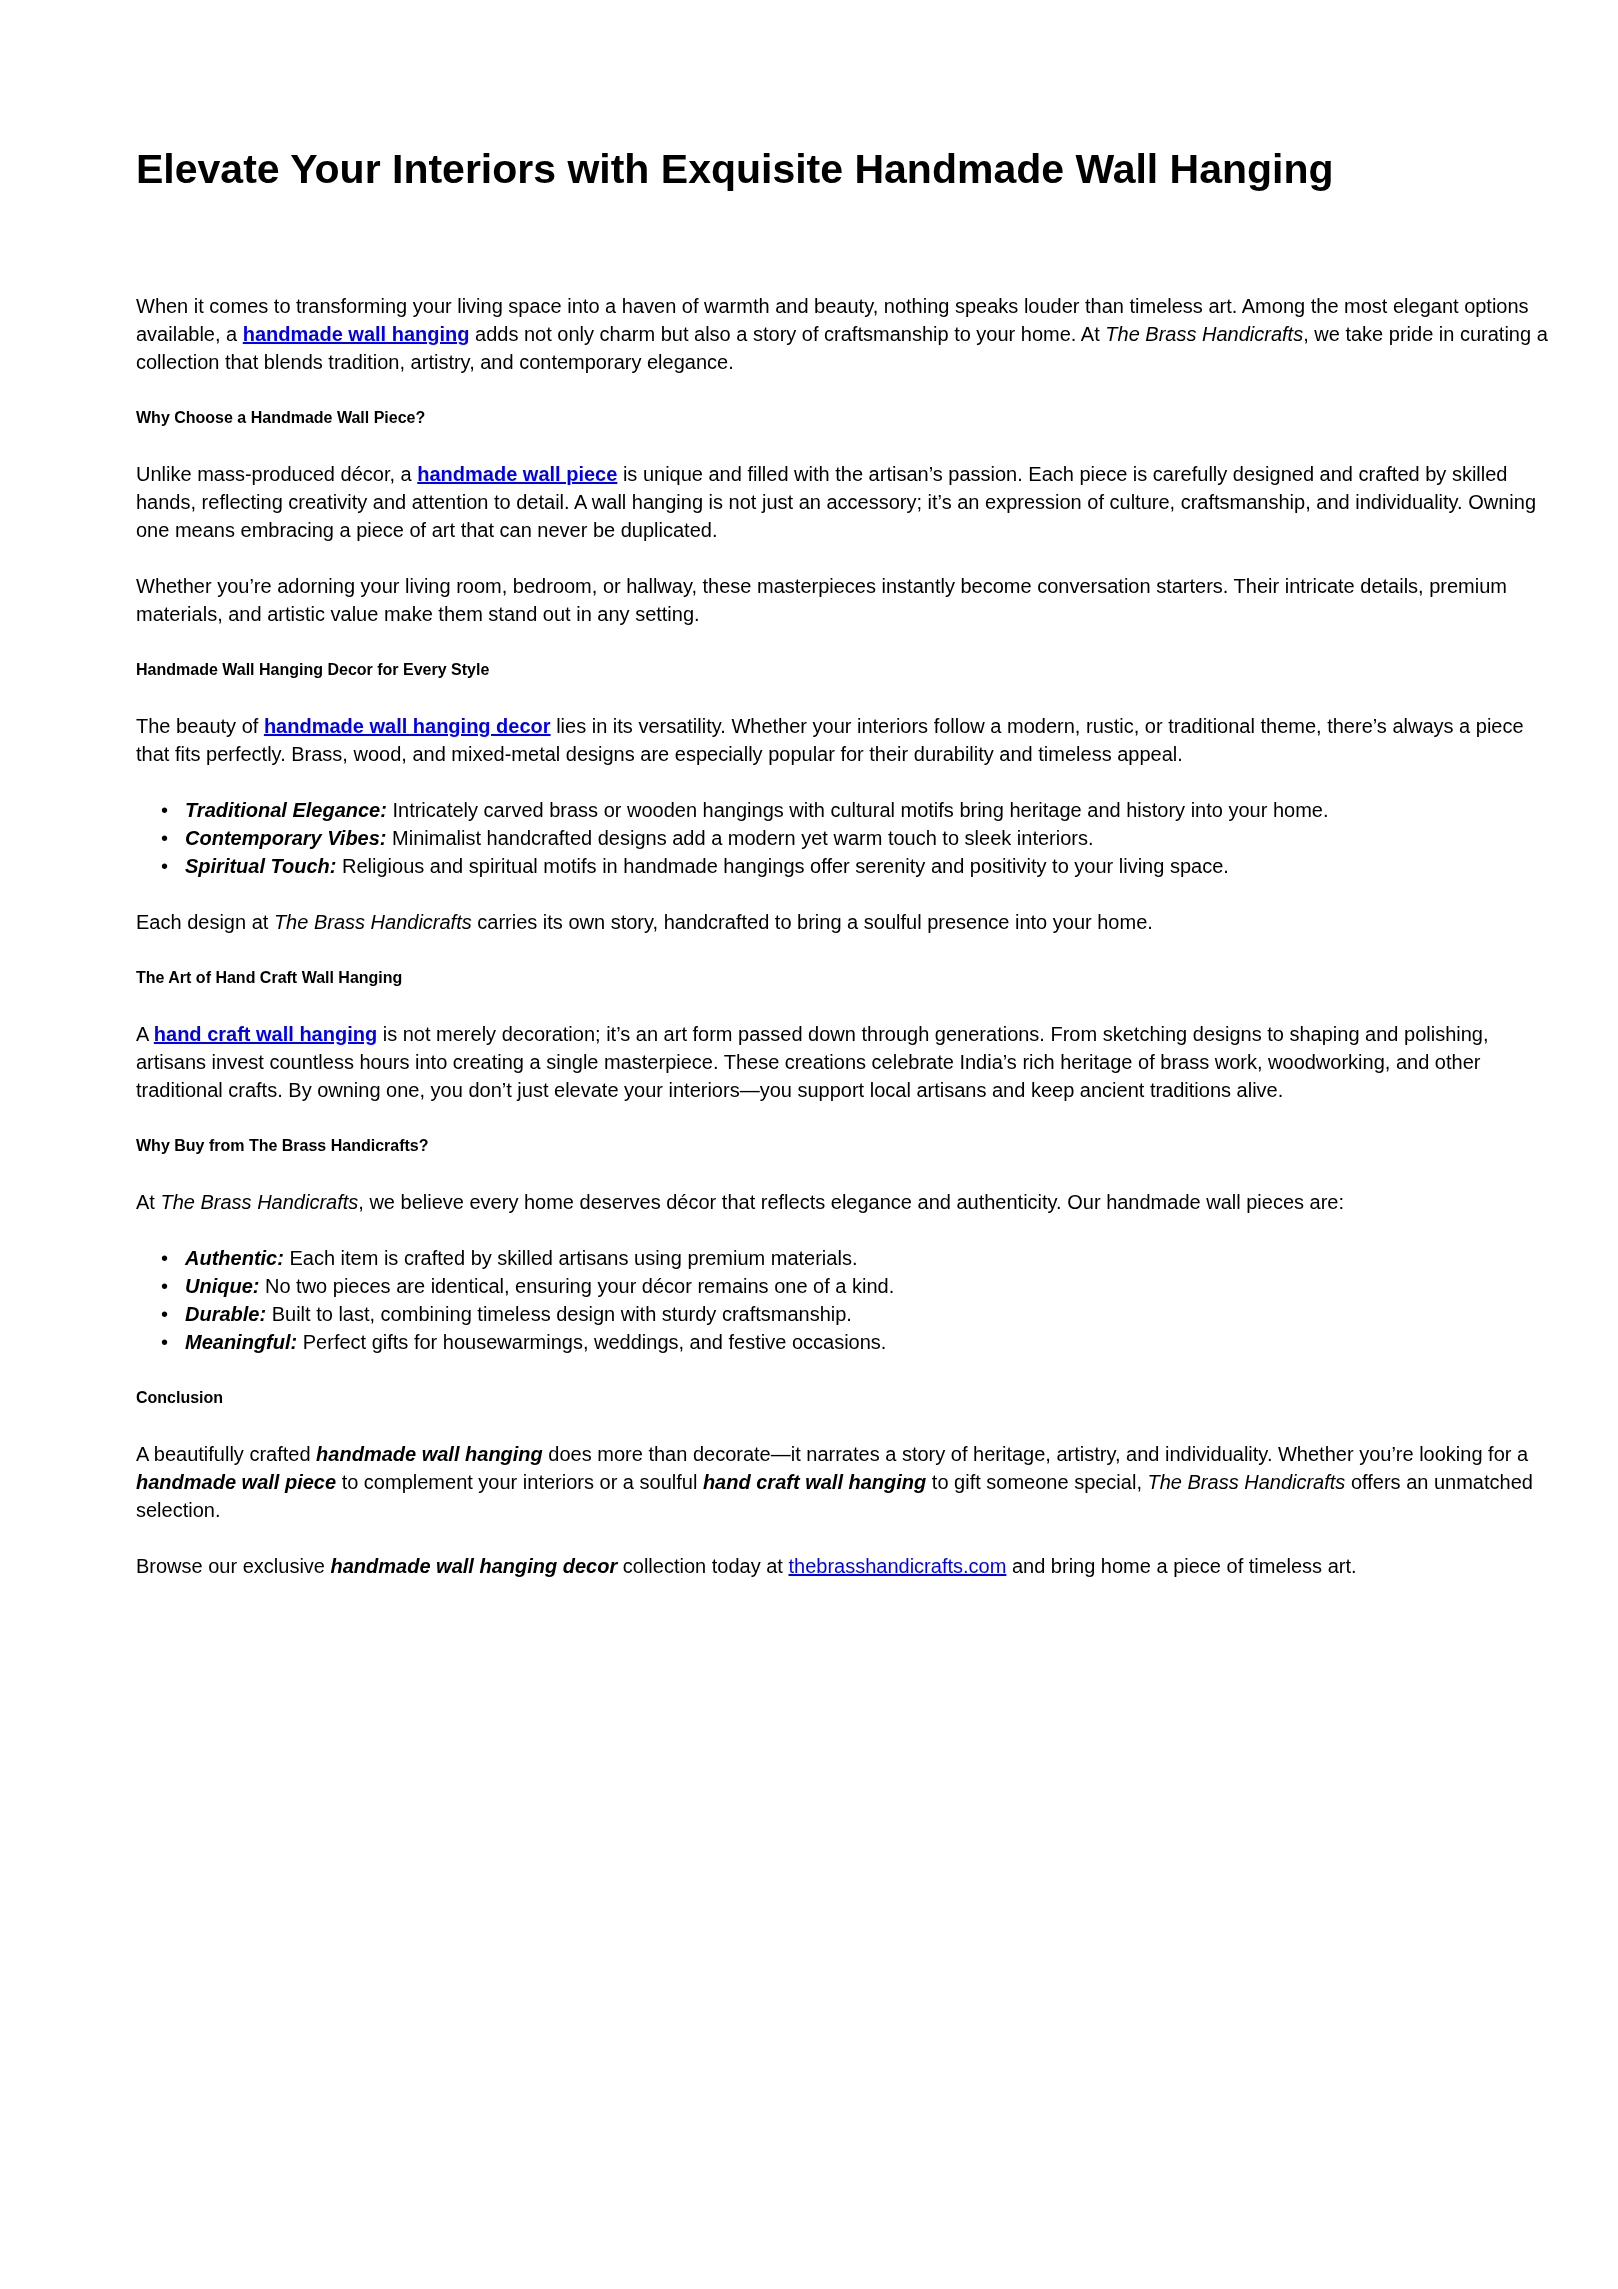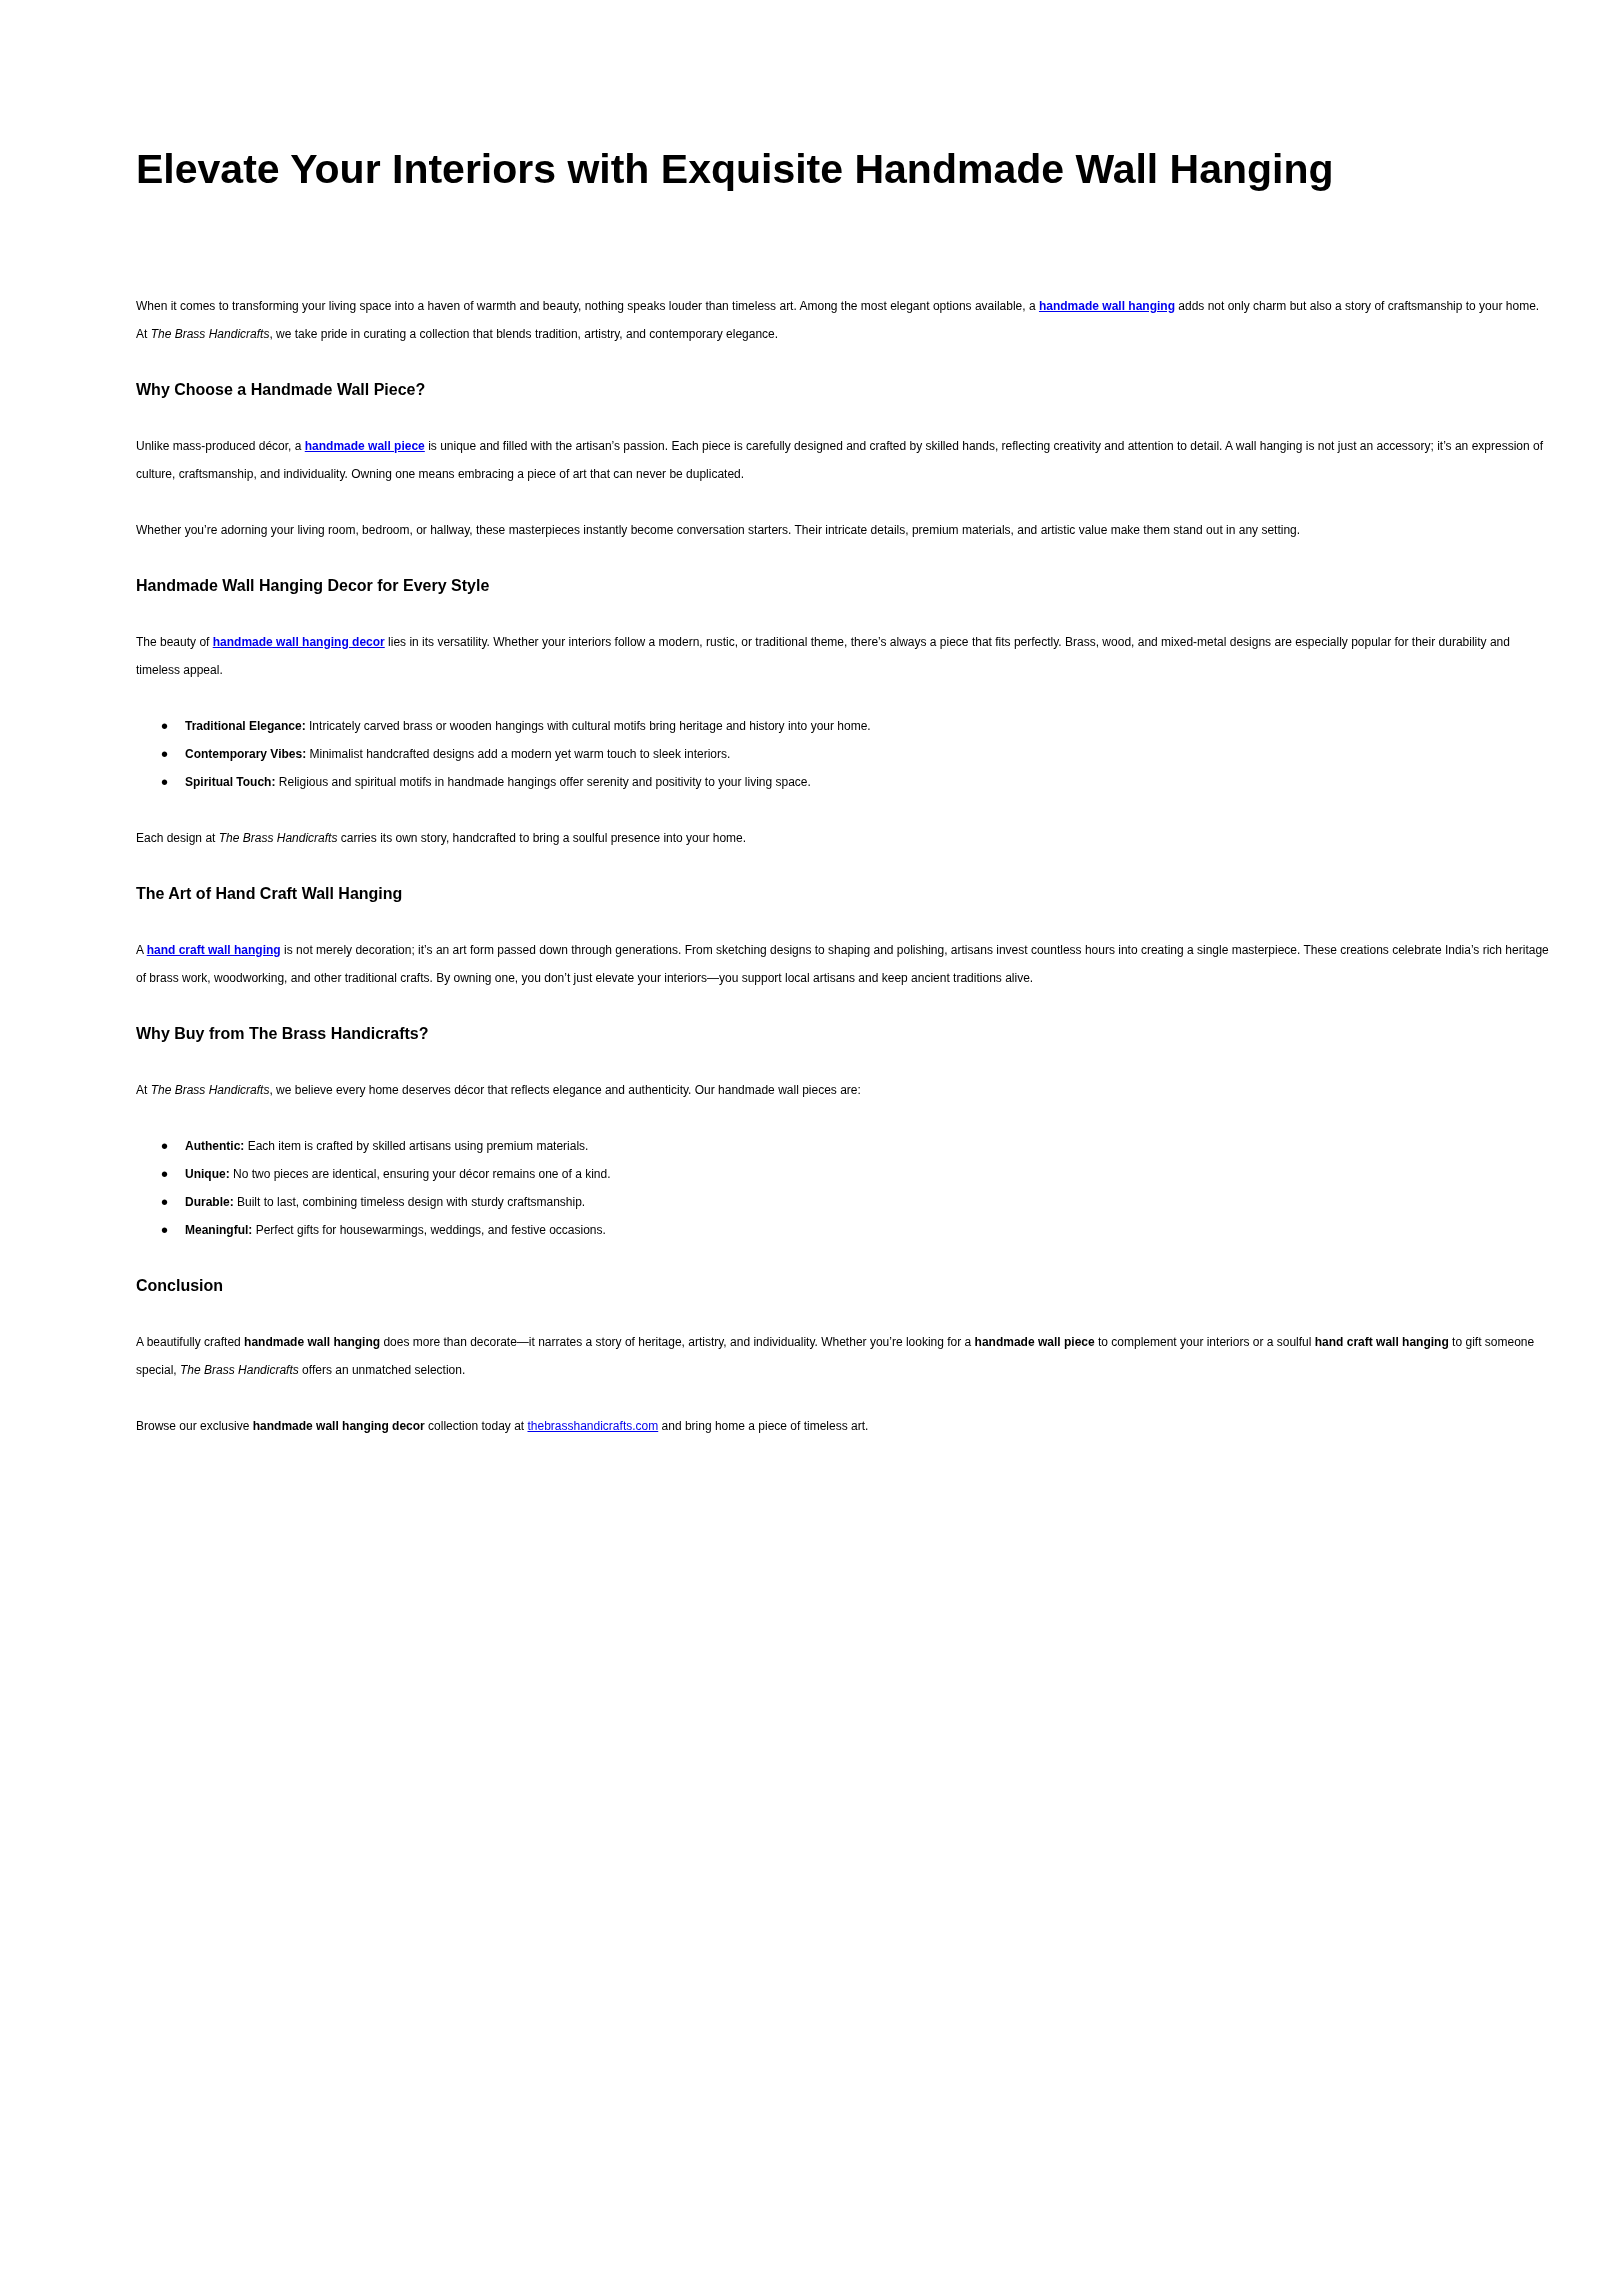--- a/index.html
+++ b/index.html
@@ -24,21 +24,21 @@
   .doc-title {
     margin: 0 0 90px 0;
     font-size: 41px;
     line-height: 66px;
     font-weight: bold;
     color: #000000;
   }
   .title-line { display: block; }
   .block {
     margin: 28px 0;
-    font-size: 12px;
+    font-size: 20px;
     line-height: 28px;
   }
   p.block { font-weight: normal; }
   h2.block {
     font-size: 16px;
     font-weight: bold;
   }
   ul.block {
     list-style: none;
     padding: 0;
@@ -58,21 +58,21 @@
     color: var(--link-color, #0000EE);
     font-weight: bold;
     text-decoration: underline;
   }
   .link-plain {
     color: var(--link-color, #0000EE);
     font-weight: normal;
     text-decoration: underline;
   }
   .italic { font-style: italic; }
-  .bold { font-weight: bold; }
+  .bold { font-weight: bold; font-style: italic; }
   a { cursor: pointer; }
 </style>
 </head>
 <body>
 
 <div class="page">
   <h1 class="doc-title">
     <span class="title-line">Elevate Your Interiors with Exquisite Handmade Wall Hanging</span>
   </h1>
   <div id="doc-body">

